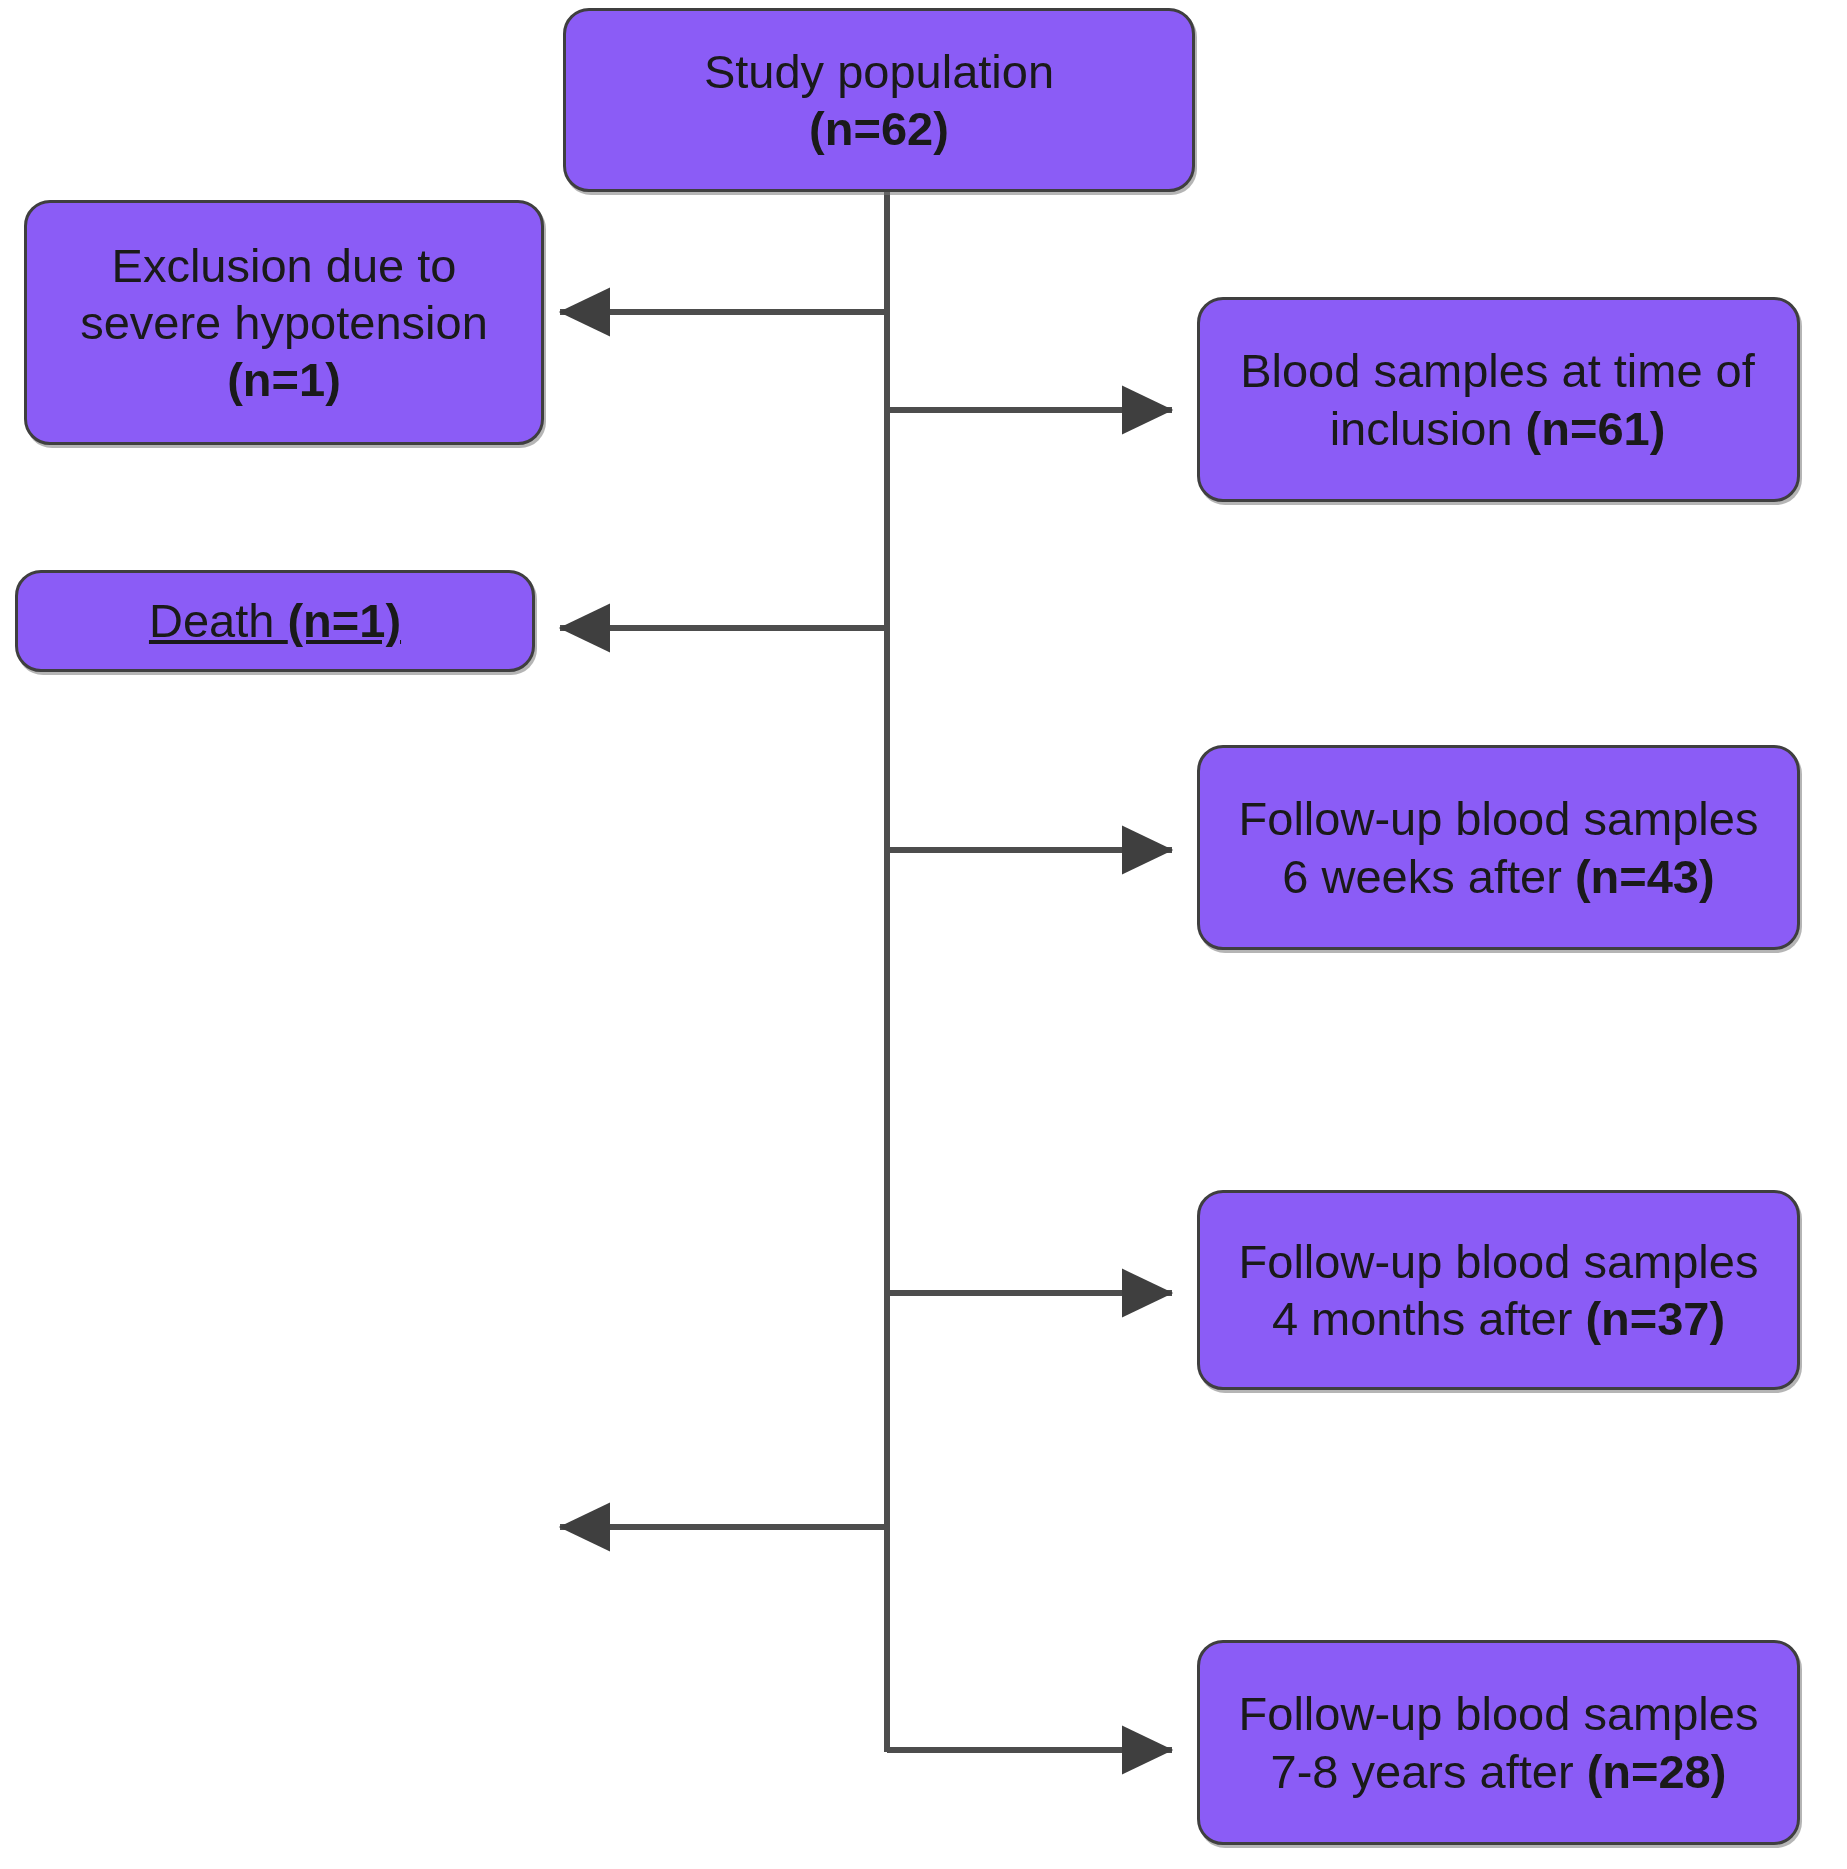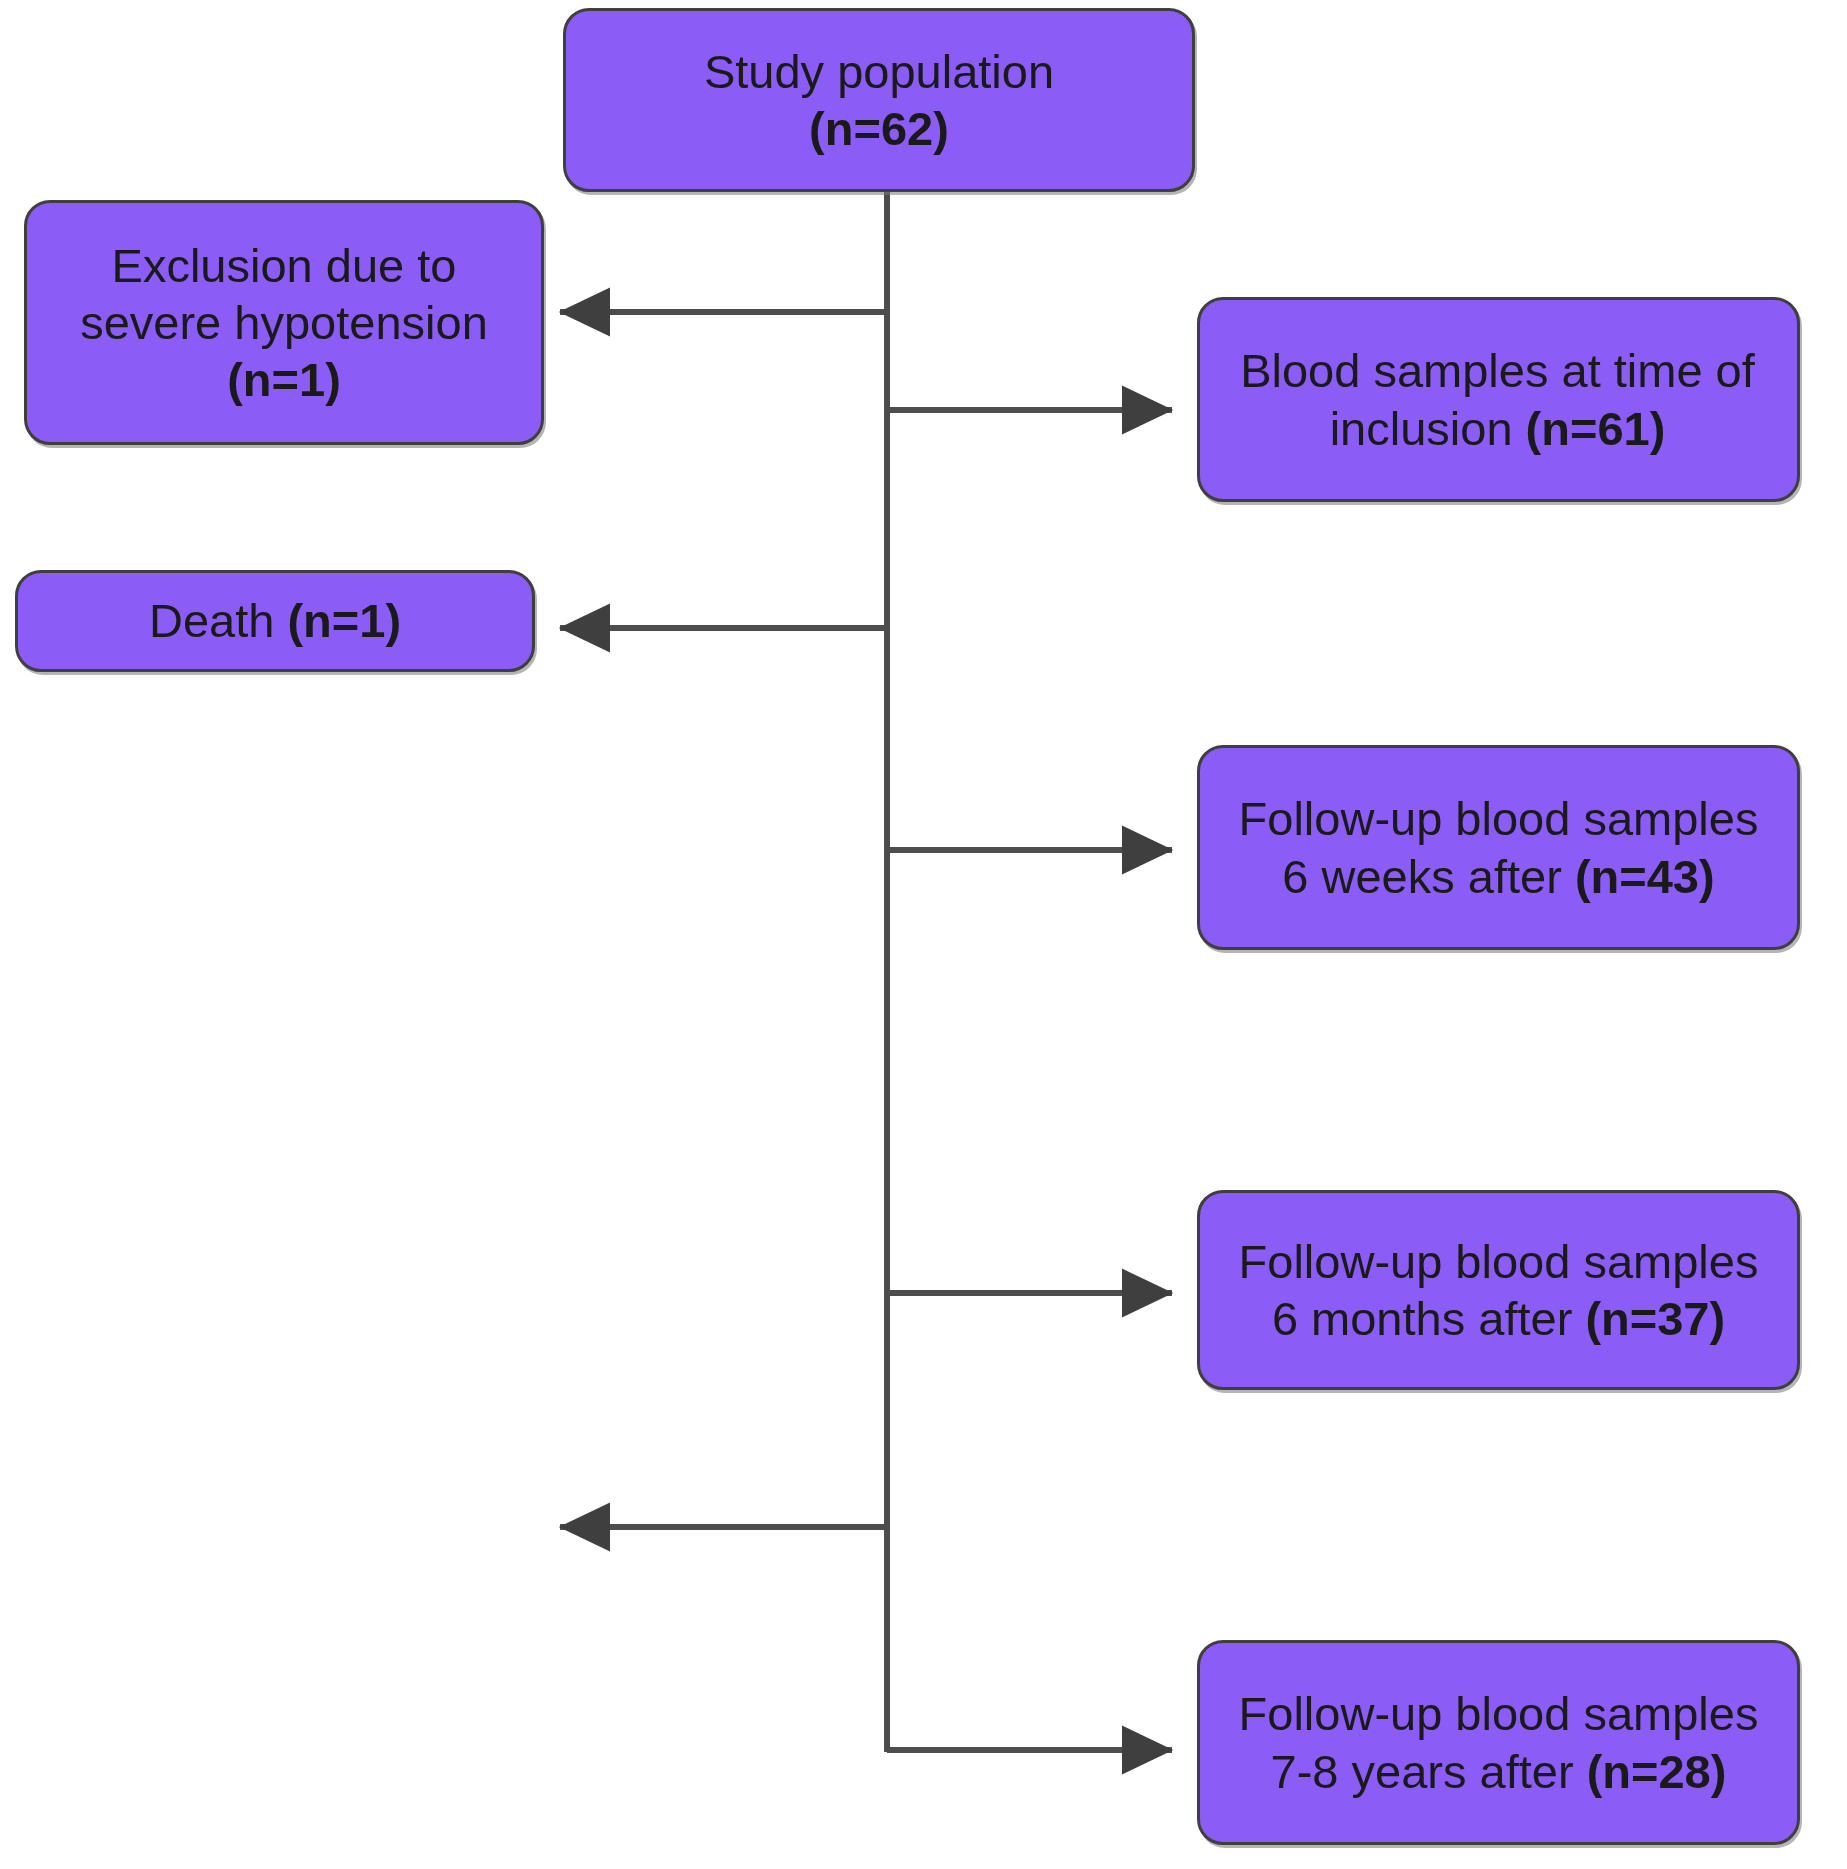--- a/index.html
+++ b/index.html
@@ -45,21 +45,21 @@
     display: block;
     white-space: pre-line;
     font-weight: 400;
   }
   .node b { font-weight: 700; text-align: center; }
 
   
   #node-study-population { left: 563px;  top: 8px;    width: 632px; height: 184px; }
   #node-exclusion        { left: 24px;   top: 200px;  width: 520px; height: 245px; }
   #node-blood-inclusion  { left: 1197px; top: 297px;  width: 603px; height: 205px; padding-left: 16px; }
-  #node-death-1          { left: 15px;   top: 570px;  width: 520px; height: 102px; }
+  #node-death-1          { left: 15px;   top: 570px;  width: 520px; height: 102px; text-decoration: underline; }
   #node-followup-6w      { left: 1197px; top: 745px;  width: 603px; height: 205px; }
   #node-followup-6m      { left: 1197px; top: 1190px; width: 603px; height: 200px; }
   #node-death-11         { left: 15px;   top: 1478px; width: 520px; height: 102px; }
   #node-followup-78y     { left: 1197px; top: 1640px; width: 603px; height: 205px; }
 </style>
 </head>
 <body>
 
 <div id="flowchart-root">
 
@@ -99,21 +99,21 @@
 
   <div class="node" id="node-death-1">
     <span class="txt"><span>Death </span><b>(n=1)</b></span>
   </div>
 
   <div class="node" id="node-followup-6w">
     <span class="txt"><span>Follow-up blood samples</span><br><span>6 weeks after </span><b>(n=43)</b></span>
   </div>
 
   <div class="node" id="node-followup-6m">
-    <span class="txt"><span>Follow-up blood samples</span><br><span>6 months after </span><b>(n=37)</b></span>
+    <span class="txt"><span>Follow-up blood samples</span><br><span>4 months after </span><b>(n=37)</b></span>
   </div>
 
 
   <div class="node" id="node-followup-78y">
     <span class="txt"><span>Follow-up blood samples</span><br><span>7-8 years after </span><b>(n=28)</b></span>
   </div>
 
 </div>
 
 </body></html>

